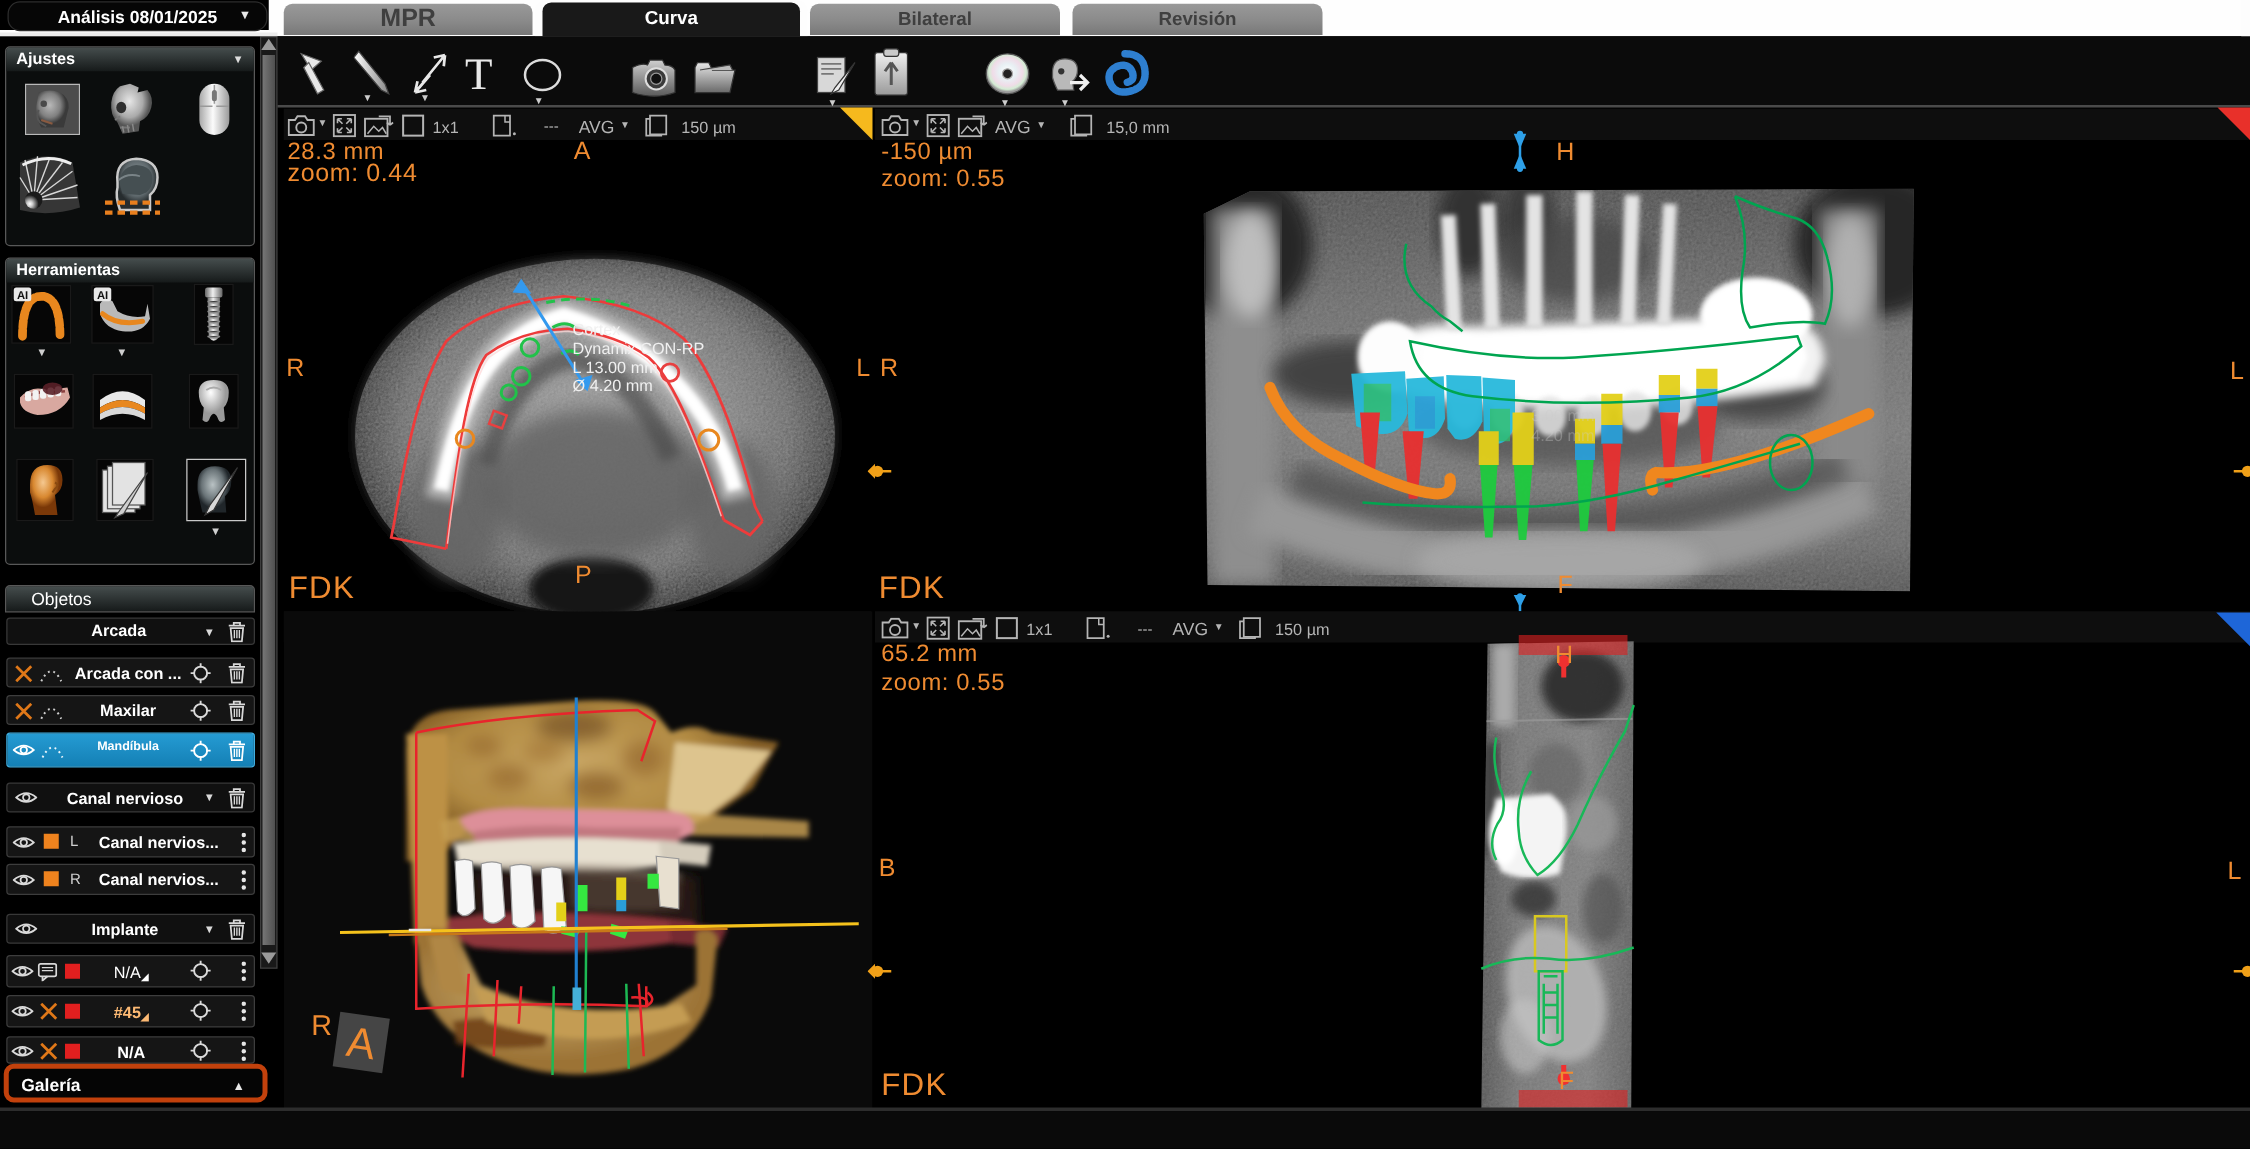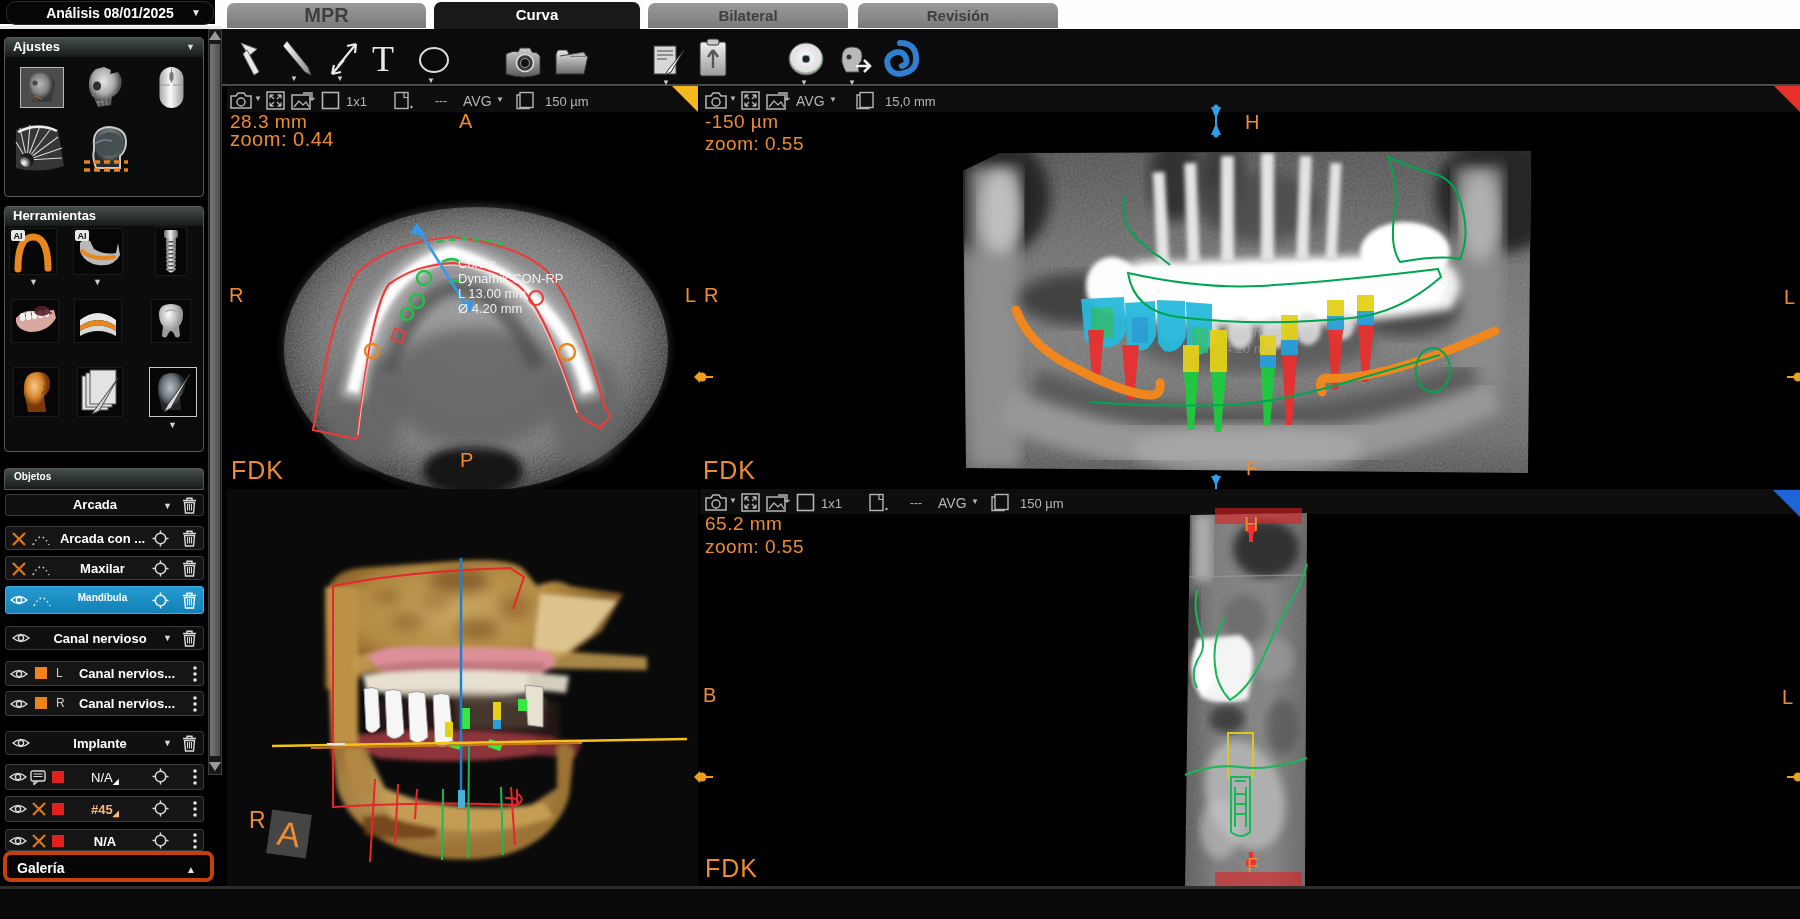--- a/index.html
+++ b/index.html
@@ -119,21 +119,21 @@
 <div class="abs" style="left:4px;top:37px;width:200px;height:160px;background:#0b0d0d;border:1px solid #585858;border-radius:4px">
  <div style="height:19px;background:linear-gradient(180deg,#454d4d,#161a1a);border-radius:3px 3px 0 0;color:#fff;font-weight:bold;font-size:13px;padding:1px 8px">Ajustes<span style="float:right;font-size:9px;color:#ddd;margin-top:3px">▼</span></div>
 
 </div>
 
 <div class="abs" style="left:4px;top:206px;width:200px;height:246px;background:#0b0d0d;border:1px solid #585858;border-radius:4px">
  <div style="height:19px;background:linear-gradient(180deg,#454d4d,#161a1a);border-radius:3px 3px 0 0;color:#fff;font-weight:bold;font-size:13px;padding:1px 8px">Herramientas</div>
 
 </div>
 
-<div class="abs" style="left:4px;top:468px;width:200px;height:22px;background:linear-gradient(180deg,#454d4d,#161a1a);border:1px solid #585858;border-radius:4px 4px 0 0;color:#fff;font-weight:bold;font-size:10px;padding:2px 9px">Objetos</div>
+<div class="abs" style="left:4px;top:468px;width:200px;height:22px;background:linear-gradient(180deg,#454d4d,#161a1a);border:1px solid #585858;border-radius:4px 4px 0 0;color:#fff;font-weight:normal;font-size:14px;padding:2px 20px">Objetos</div>
 <div class="abs" style="left:5px;top:494px;width:199px;height:22px;background:#101010;border:1px solid #383838;border-radius:3px"></div>
 <div class="abs" style="left:5px;top:497px;width:180px;text-align:center;color:#fff;font-weight:bold;font-size:13px">Arcada</div>
 <div class="abs" style="left:163px;top:501px;color:#d9d9d9;font-size:9px">▼</div>
 <svg class="abs" style="left:182px;top:497px" width="15" height="17" viewBox="0 0 15 17">
     <path d="M1 3.5 H14 M5 3 V1.2 H10 V3" fill="none" stroke="#d9d9d9" stroke-width="1.4"></path>
     <path d="M2.5 5.5 L3.5 16 H11.5 L12.5 5.5 Z" fill="none" stroke="#d9d9d9" stroke-width="1.4"></path>
     <path d="M5.5 7 v6.5 M7.5 7 v6.5 M9.5 7 v6.5" stroke="#d9d9d9" stroke-width="1.1"></path>
   </svg>
 <div class="abs" style="left:5px;top:526px;width:199px;height:24px;background:#151515;border:1px solid #3d3d3d;border-radius:3px"></div>
 <svg class="abs" style="left:11px;top:532px" width="16" height="14" viewBox="0 0 16 14">

